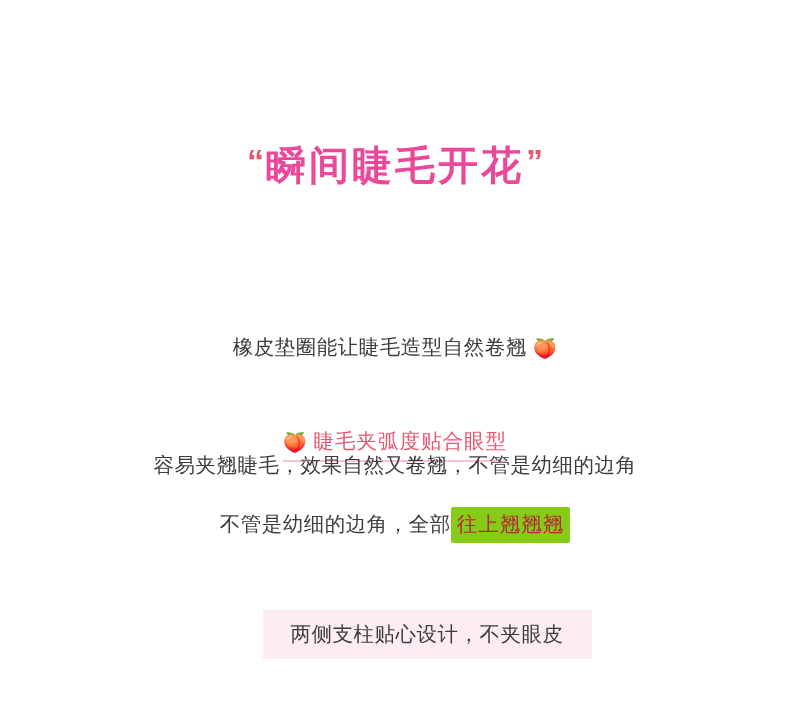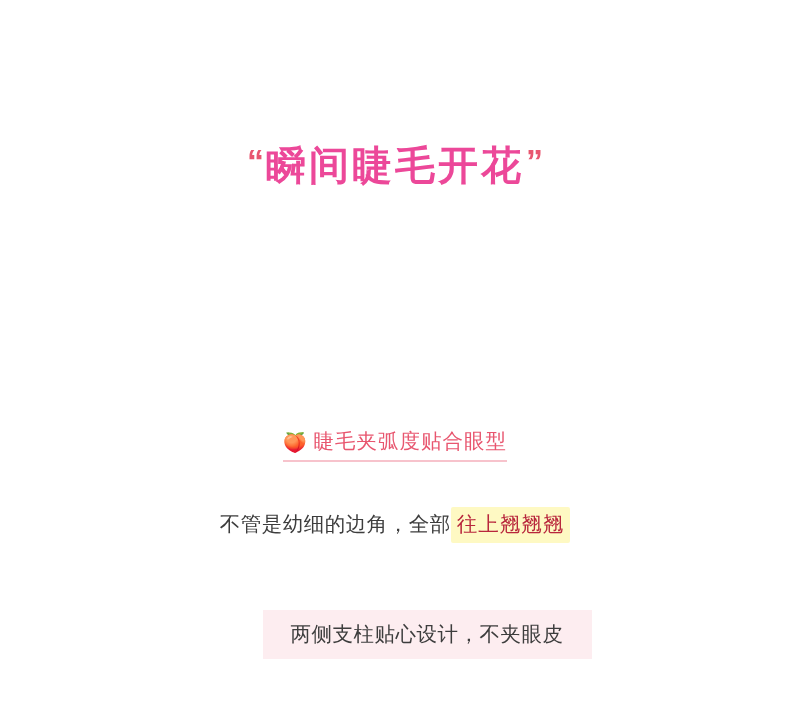--- a/index.html
+++ b/index.html
@@ -91,21 +91,21 @@
     margin-right: 6px;
   }
 
   .line3 { top: 450px; }
   .line4 { top: 507px; }
   .line5 { top: 560px; }
 
   
   .highlight {
     display: inline-block;
-    background: #fef9c3;
+    background: #84cc16;
     color: #b8263c;
     padding: 2px 6px 3px 6px;
     border-radius: 2px;
     letter-spacing: 1px;
   }
 
   
   .banner-wrap {
     position: absolute;
     top: 610px;
@@ -127,27 +127,32 @@
 </head>
 <body>
 
 <div class="page">
 
   <div class="headline">
     <span class="quote">“</span><span class="headline-text">瞬间睫毛开花</span><span class="quote">”</span>
   </div>
 
 
+  <div class="para line2">
+    <span>橡皮垫圈能让睫毛造型自然卷翘</span>
+    <span class="peach">🍑</span>
+  </div>
 
   <div class="subhead-wrap">
     <span class="subhead">
       <span class="peach">🍑</span><span>睫毛夹弧度贴合眼型</span>
     </span>
   </div>
 
+  <div class="para line3">容易夹翘睫毛，效果自然又卷翘，不管是幼细的边角</div>
 
   <div class="para line4">
     <span>不管是幼细的边角，全部</span><span class="highlight">往上翘翘翘</span>
   </div>
 
 
   <div class="banner-wrap">
     <span class="banner">两侧支柱贴心设计，不夹眼皮</span>
   </div>
 

